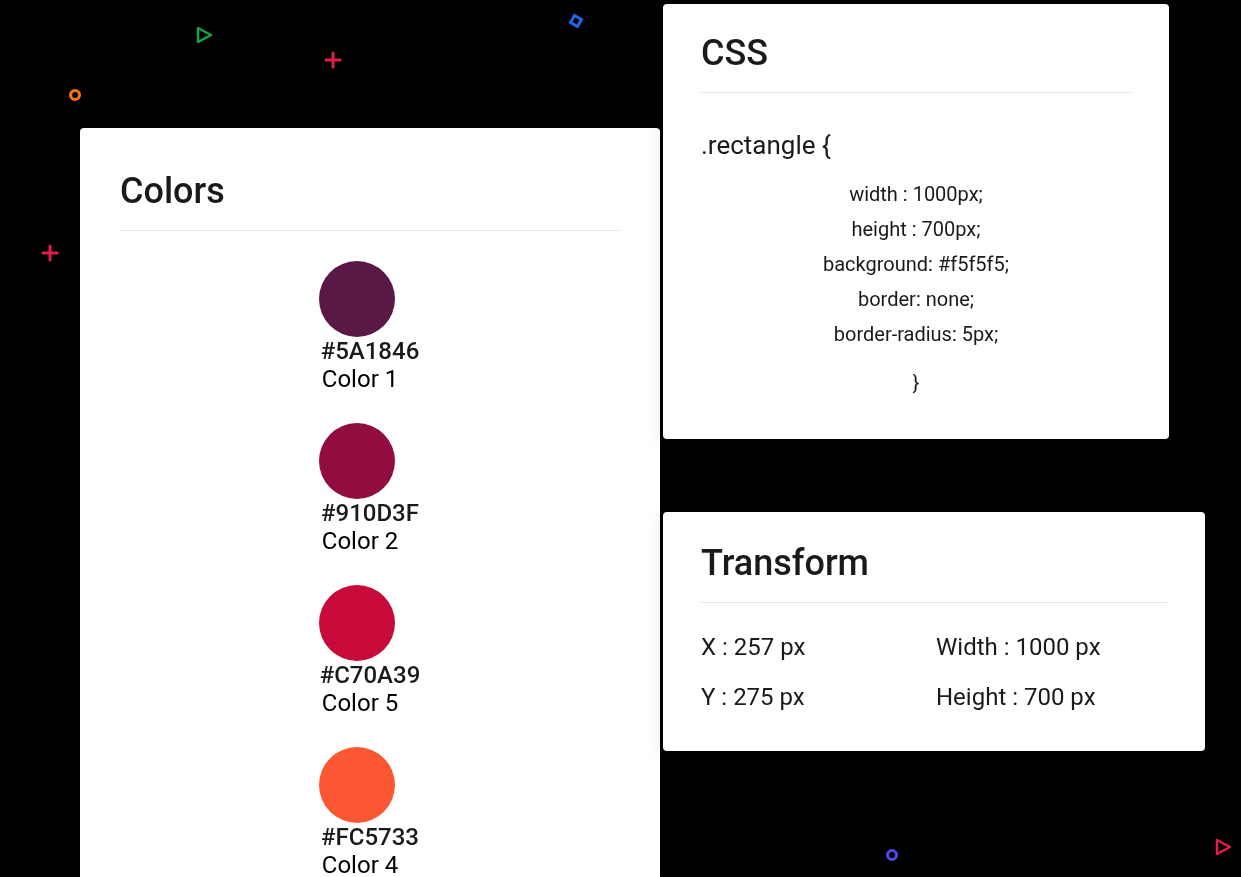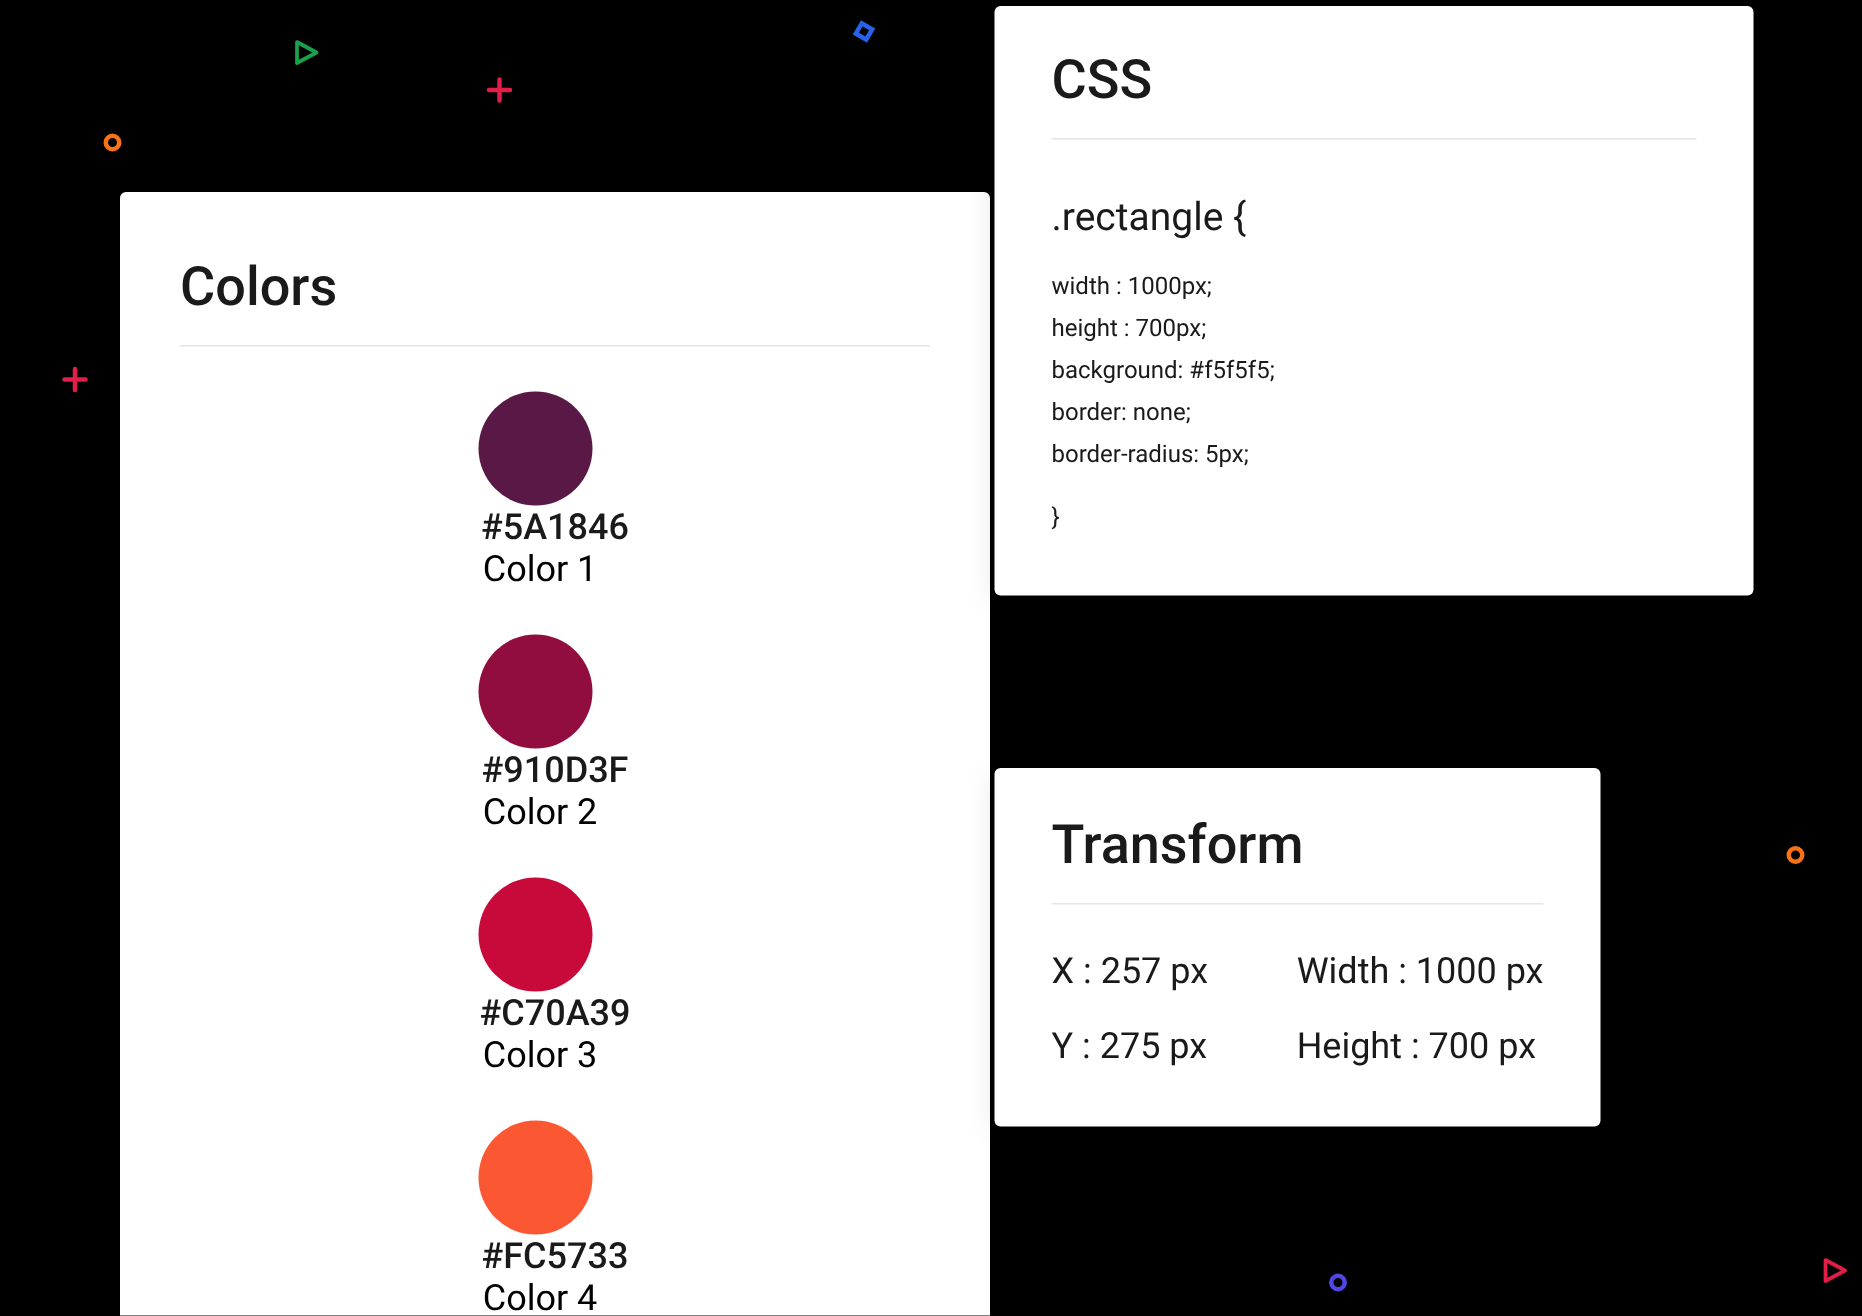--- a/index.html
+++ b/index.html
@@ -34,21 +34,21 @@
     .css-card {
       left: 663px;
       top: 4px;
       width: 506px;
       padding: 28px 38px 38px 38px;
     }
     
     .transform-card {
       left: 663px;
       top: 512px;
-      width: 404px;
+      width: 542px;
       padding: 30px 38px 40px 38px;
     }
     
     .card-title {
       font-size: 36px;
       font-weight: 500;
       color: #1a1a1a;
       margin-bottom: 18px;
     }
     
@@ -97,21 +97,22 @@
       color: #1a1a1a;
       font-weight: 400;
     }
     
     .css-selector {
       font-size: 26px;
       margin-bottom: 8px;
     }
     
     .css-prop {
-      font-size: 16px;
+      font-size: 20px;
+      text-align: center;
     }
     
     .transform-grid {
       display: grid;
       grid-template-columns: 1fr 1fr;
       gap: 22px 4px;
       font-size: 24px;
       color: #1a1a1a;
     }
     
@@ -193,21 +194,21 @@
 
   <div class="color-row">
     <div class="color-swatch" style="background:#910D3F"></div>
     <div class="color-hex">#910D3F</div>
     <div class="color-label">Color 2</div>
   </div>
 
   <div class="color-row">
     <div class="color-swatch" style="background:#C70A39"></div>
     <div class="color-hex">#C70A39</div>
-    <div class="color-label">Color 3</div>
+    <div class="color-label">Color 5</div>
   </div>
 
   <div class="color-row">
     <div class="color-swatch" style="background:#FC5733"></div>
     <div class="color-hex">#FC5733</div>
     <div class="color-label">Color 4</div>
   </div>
 </div>
 
 <div class="card css-card">

